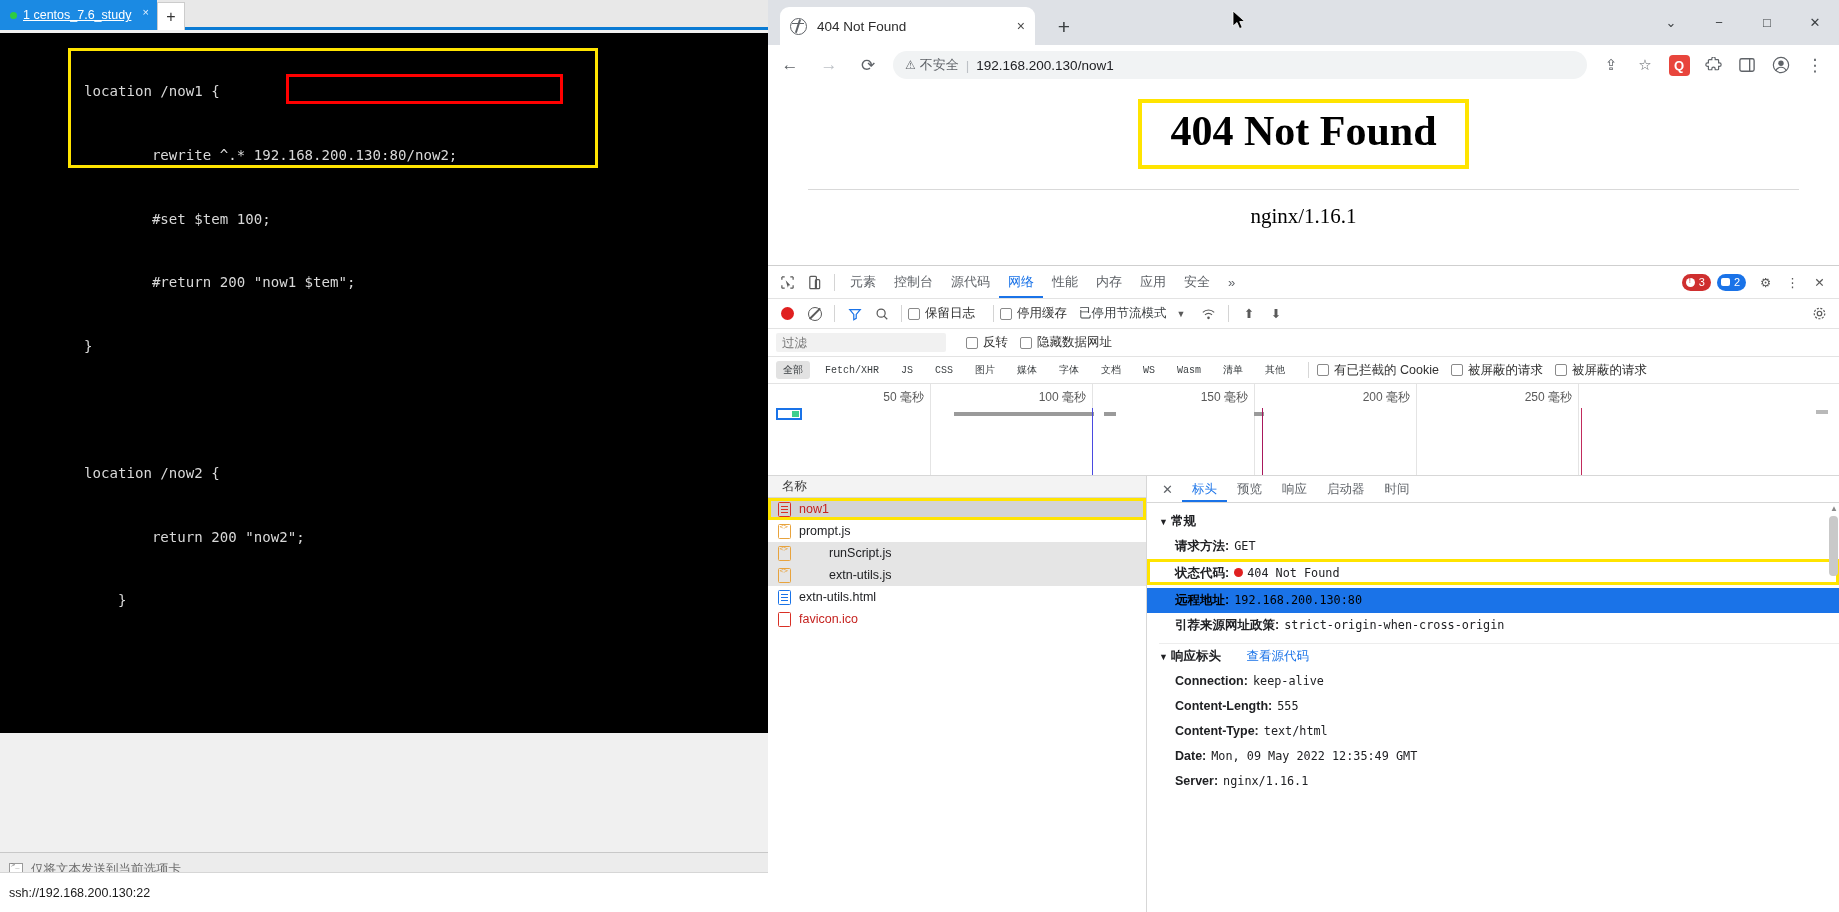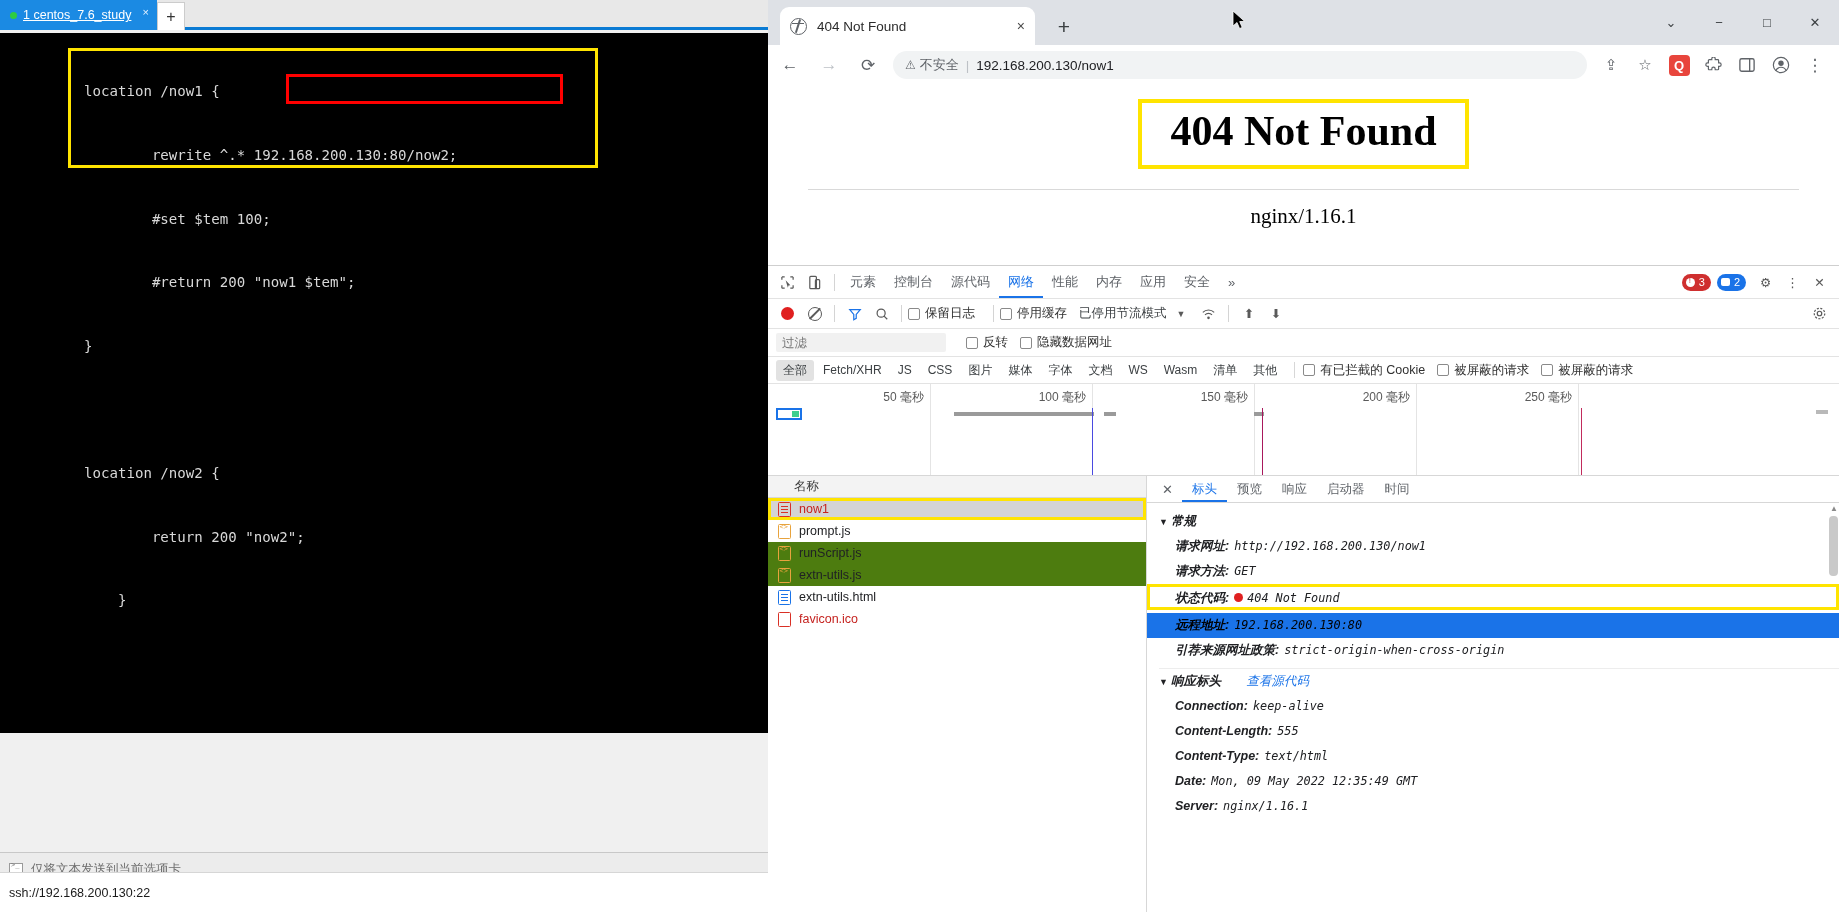--- a/index.html
+++ b/index.html
@@ -240,22 +240,22 @@
   .filter-input {
     width: 170px; height: 19px; background: #f1f1f1; border: none;
     border-radius: 2px; padding: 0 6px; font-size: 12.5px; color: #777;
     font-family: "Liberation Sans", sans-serif;
   }
   .dt-row4 {
     height: 27px; display: flex; align-items: center;
     border-bottom: 1px solid #e3e3e3; padding: 0 8px; overflow: hidden;
   }
   .type-chip {
-    padding: 2px 7px; margin-right: 2px; border-radius: 3px;
-    font-size: 12px; color: #3c4043; white-space: nowrap;
+    padding: 2px 7px; margin-right: 8px; border-radius: 3px;
+    font-size: 10px; color: #3c4043; white-space: nowrap; font-family: Liberation Mono, monospace;
   }
   .type-chip.active { background: #e2e2e2; }
   .vbar { width: 1px; height: 16px; background: #d7d7d7; margin: 0 8px; }
 
   .dt-timeline {
     height: 92px; border-bottom: 1px solid #d7d7d7; position: relative;
     background: #fff; overflow: hidden;
   }
   .tl-tick {
     position: absolute; top: 0; height: 92px; border-left: 1px solid #e4e4e4;
@@ -276,28 +276,28 @@
     background: #3ecf8e;
   }
   .tl-vline { position: absolute; width: 1px; top: 24px; bottom: 0; }
 
   .dt-split { position: absolute; left: 0; top: 210px; right: 0; bottom: 0; display: flex; }
   .req-list {
     width: 379px; border-right: 1px solid #d7d7d7; overflow: hidden; background: #fff;
   }
   .req-head {
     height: 22px; background: #f3f3f3; border-bottom: 1px solid #d7d7d7;
-    display: flex; align-items: center; padding-left: 26px;
+    display: flex; align-items: center; padding-left: 14px;
     font-size: 12.5px; color: #3b3b3b;
   }
   .req-row {
     height: 22px; display: flex; align-items: center; padding-left: 10px;
     font-size: 12.5px; color: #202124; position: relative;
   }
-  .req-row.alt { background: #4d7c0f; }
+  .req-row.alt { background: #e5e5e5; gap: 30px; }
   .req-row.selected { background: #d4d4d4; }
   .req-row.selected .rname { color: #c5221f; }
   .req-row.err .rname { color: #c5221f; }
   .rico {
     width: 13px; height: 15px; margin-right: 8px; border: 1.5px solid #888;
     border-radius: 1.5px; position: relative; flex: 0 0 auto;
   }
   .rico.doc-red { border-color: #d93025; }
   .rico.doc-red::after, .rico.doc-blue::after, .rico.js::after {
     content:""; position:absolute; left: 2px; top: 3px; width: 6px; height: 1px;
@@ -326,21 +326,21 @@
   .det-tabs {
     height: 27px; border-bottom: 1px solid #d7d7d7; display: flex; align-items: center;
     padding-left: 6px;
   }
   .det-x { font-size: 13px; color: #5f6368; padding: 0 9px; }
   .det-tab {
     padding: 0 10px; height: 26px; display: flex; align-items: center;
     font-size: 12.5px; color: #5f6368;
   }
   .det-tab.active { color: #1a73e8; box-shadow: inset 0 -2px 0 #1a73e8; }
-  .det-body { padding: 6px 0 0 0; font-size: 12.5px; font-style: italic; }
+  .det-body { padding: 6px 0 0 0; font-size: 12.5px; }
   .sect-title {
     padding: 4px 0 4px 12px; font-weight: bold; color: #202124; font-size: 12.5px;
   }
   .sect-title .tri { font-size: 9px; margin-right: 3px; }
   .sect-title .viewsrc { font-weight: normal; color: #1a73e8; margin-left: 22px; }
   .kv {
     padding: 4px 0 4px 28px; display: flex; align-items: baseline; position: relative;
     line-height: 17px;
   }
   .kv .k { font-weight: bold; color: #202124; margin-right: 5px; white-space: nowrap; }
@@ -686,24 +686,20 @@
             <span class="det-tab">响应</span>
             <span class="det-tab">启动器</span>
             <span class="det-tab">时间</span>
           </div>
 
           <div class="det-body">
             <div class="sect-title">
               <span class="tri">▼</span><span>常规</span>
             </div>
             <div class="kv">
-              <span class="k">请求网址:</span>
-              <span class="v">http://192.168.200.130/now1</span>
-            </div>
-            <div class="kv">
               <span class="k">请求方法:</span>
               <span class="v">GET</span>
             </div>
             <div class="kv" style="padding-top:6px;padding-bottom:6px;border-radius:8px;">
               <span class="k">状态代码:</span>
               <span class="statdot"></span>
               <span class="v">404 Not Found</span>
               <span class="kv-hl"></span>
             </div>
             <div class="kv sel">

